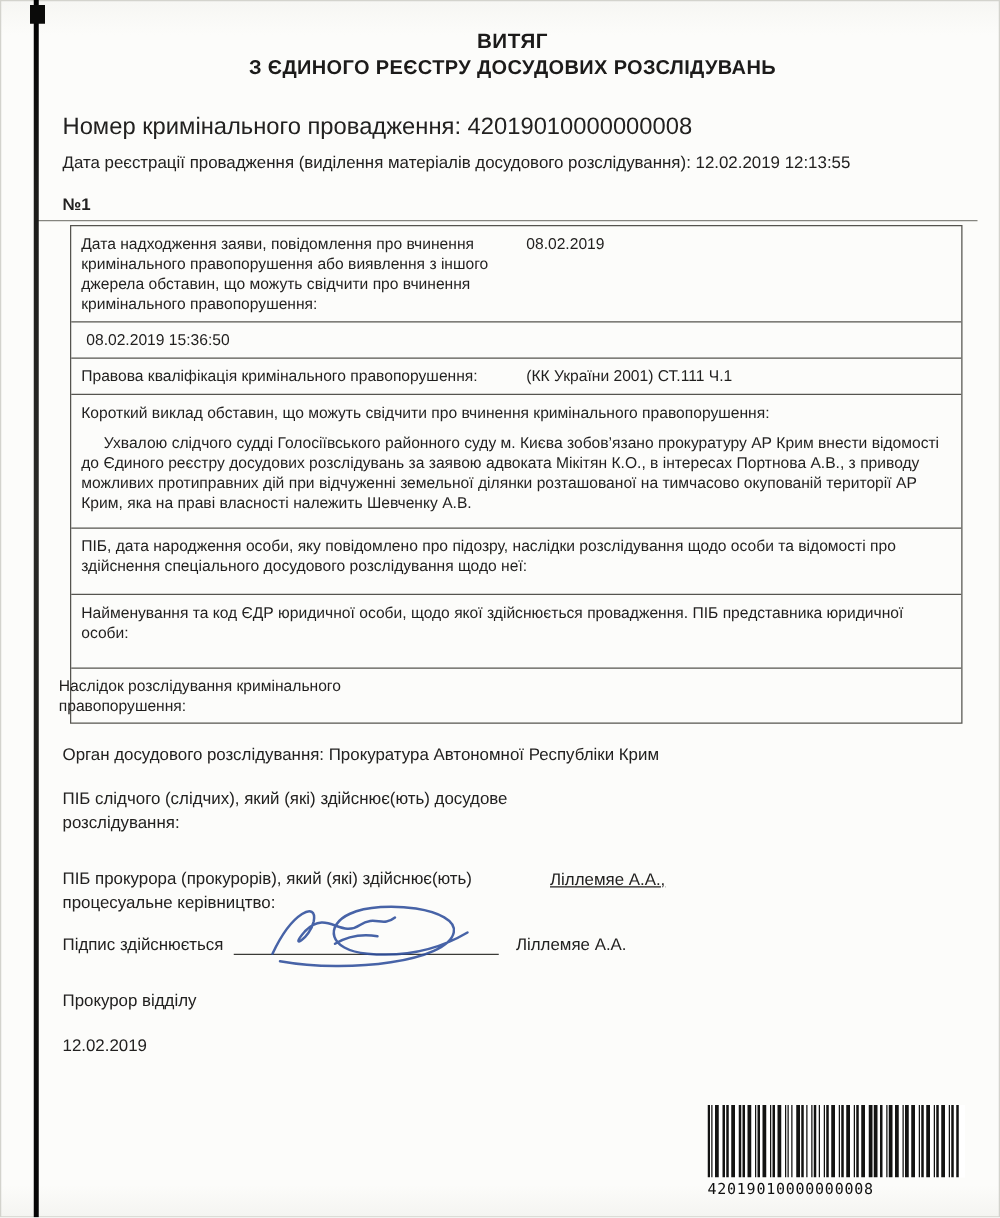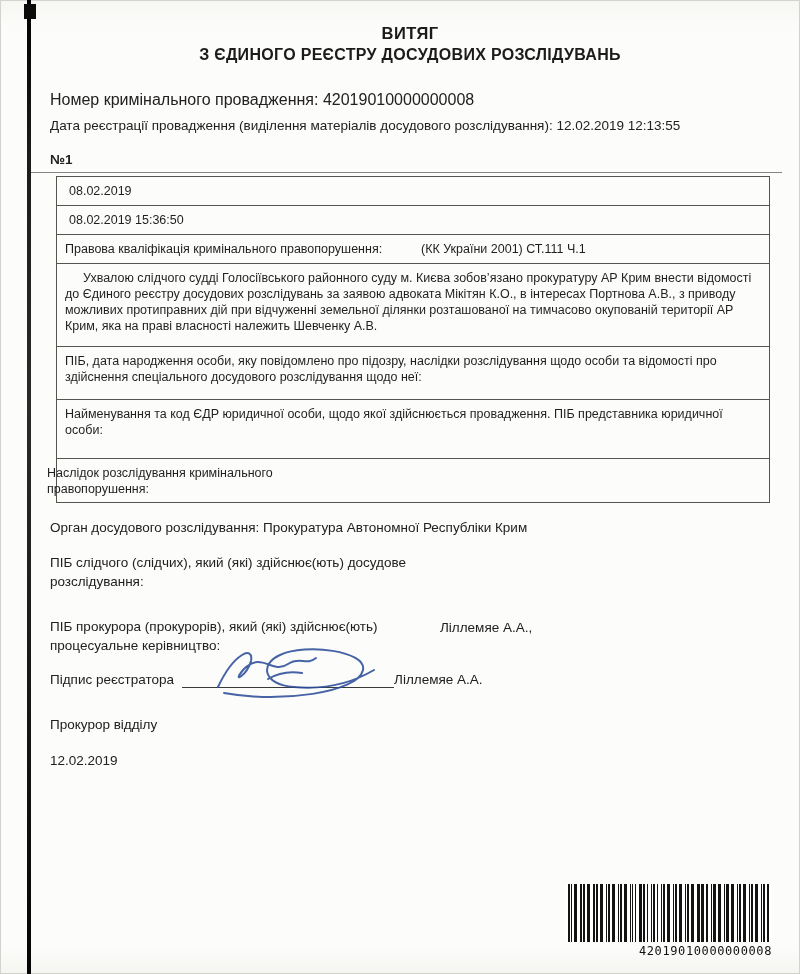--- a/index.html
+++ b/index.html
@@ -14,21 +14,21 @@
   .scan-streak {
     position:absolute; left:27px; top:0; width:4px; height:100%;
     background: linear-gradient(180deg,#000 0%,#1c1c1a 16%,#2a2a27 42%,#171715 72%,#050505 100%);
   }
   .scan-blob { position:absolute; left:24px; top:4px; width:12px; height:15px; background:#0b0b0a; }
   .content { padding:24px 30px 0 50px; }
 
   .title { text-align:center; font-size:16.5px; font-weight:bold; letter-spacing:.4px; color:#1c1b1a; }
   .subtitle { text-align:center; font-size:16px; font-weight:bold; letter-spacing:.3px; margin-top:3px; color:#1c1b1a; }
 
-  .case-number { margin-top:27px; font-size:16px; }
+  .case-number { margin-top:27px; font-size:19px; }
   .reg-date { margin-top:7px; font-size:13.5px; max-width:660px; line-height:1.5; }
   .record-no { margin-top:16px; font-size:13.5px; font-weight:bold; }
   hr.top-rule { border:none; border-top:1px solid #85857f; margin:5px 0 0 -20px; width:752px; }
 
   .tbl { margin:3px 0 0 6px; width:714px; border:1px solid #55544f; font-size:12.5px; line-height:1.28; color:#201f1e; }
   .tbl-row { display:grid; grid-template-columns:352px 1fr; padding:6px 8px; border-bottom:1px solid #55544f; }
   .tbl-row .lbl { padding-right:14px; }
   .tbl-row .val { padding-left:4px; }
   .tbl-block { padding:6px 8px; border-bottom:1px solid #55544f; }
   .tbl-block.last { border-bottom:none; }
@@ -36,32 +36,32 @@
   .summary-text { text-indent:18px; padding-bottom:6px; }
   .suspect-block { padding-bottom:14px; }
   .legal-block { padding-bottom:20px; }
   .outcome-block { padding-bottom:5px; }
   .outcome-text { width:310px; margin-left:-18px; }
 
   .after-table { margin-top:16px; font-size:13.5px; line-height:1.28; }
   .org-line { }
   .investigator-line { margin-top:16px; max-width:430px; line-height:1.45; }
   .prosecutor-row { margin-top:25px; display:grid; grid-template-columns:390px 1fr; line-height:1.45; }
-  .prosecutor-name { padding-top:1px; }
+  .prosecutor-name { padding-top:1px;text-decoration:underline; }
 
   .signature-row { position:relative; margin-top:15px; height:30px; font-size:13.5px; }
   .sig-label { display:inline-block; vertical-align:bottom; }
   .sig-line { display:inline-block; width:212px; margin-left:8px; border-bottom:1.4px solid #3a3a36; height:16px; vertical-align:bottom; }
-  .sig-name { display:inline-block; vertical-align:bottom;text-align:right; }
+  .sig-name { display:inline-block; margin-left:14px; vertical-align:bottom;text-align:right; }
   .sig-svg { position:absolute; left:158px; top:-32px; pointer-events:none; }
 
   .position-line { margin-top:15px; font-size:13.5px; }
   .doc-date { margin-top:19px; font-size:13.5px; }
 
-  .barcode { position:absolute; right:28px; bottom:16px; width:206px; text-align:right; }
+  .barcode { position:absolute; right:28px; bottom:16px; width:206px; text-align:left; }
   .bars { width:206px; height:58px; overflow:hidden; white-space:nowrap; font-size:0; background:#fff; }
   .bars i { display:inline-block; height:100%; background:#131312; }
   .barcode-number { margin-top:2px; font-family:"DejaVu Sans Mono","Liberation Mono",monospace; font-size:12px; letter-spacing:.6px; color:#111; }
 </style>
 </head>
 <body>
 
 <div class="page">
   <div class="scan-streak"></div>
   <div class="scan-blob"></div>
@@ -73,34 +73,36 @@
 
     <p class="case-number">Номер кримінального провадження: 42019010000000008</p>
     <p class="reg-date">Дата реєстрації провадження (виділення матеріалів досудового розслідування): 12.02.2019 12:13:55</p>
 
     <div class="record-no">№1</div>
     <hr class="top-rule">
 
     <div class="tbl">
 
       <div class="tbl-row">
+        <div class="lbl">Дата надходження заяви, повідомлення про вчинення кримінального правопорушення або виявлення з іншого джерела обставин, що можуть свідчити про вчинення кримінального правопорушення:</div>
         <div class="val">08.02.2019</div>
       </div>
 
 
       <div class="tbl-row">
         <div class="val">08.02.2019 15:36:50</div>
       </div>
 
       <div class="tbl-row">
         <div class="lbl">Правова кваліфікація кримінального правопорушення:</div>
         <div class="val">(КК України 2001) СТ.111 Ч.1</div>
       </div>
 
       <div class="tbl-block">
+        <div class="summary-heading">Короткий виклад обставин, що можуть свідчити про вчинення кримінального правопорушення:</div>
         <div class="summary-text">Ухвалою слідчого судді Голосіївського районного суду м. Києва зобов’язано прокуратуру АР Крим внести відомості до Єдиного реєстру досудових розслідувань за заявою адвоката Мікітян К.О., в інтересах Портнова А.В., з приводу можливих протиправних дій при відчуженні земельної ділянки розташованої на тимчасово окупованій території АР Крим, яка на праві власності належить Шевченку А.В.</div>
       </div>
 
       <div class="tbl-block suspect-block">
         <div>ПІБ, дата народження особи, яку повідомлено про підозру, наслідки розслідування щодо особи та відомості про здійснення спеціального досудового розслідування щодо неї:</div>
       </div>
 
       <div class="tbl-block legal-block">
         <div>Найменування та код ЄДР юридичної особи, щодо якої здійснюється провадження. ПІБ представника юридичної особи:</div>
       </div>
@@ -115,21 +117,21 @@
       <p class="org-line">Орган досудового розслідування: Прокуратура Автономної Республіки Крим</p>
 
       <p class="investigator-line">ПІБ слідчого (слідчих), який (які) здійснює(ють) досудове розслідування:</p>
 
       <div class="prosecutor-row">
         <div>ПІБ прокурора (прокурорів), який (які) здійснює(ють) процесуальне керівництво:</div>
         <div class="prosecutor-name">Ліллемяе А.А.,</div>
       </div>
 
       <div class="signature-row">
-        <span class="sig-label">Підпис реєстратора</span><span class="sig-line"></span><span class="sig-name">Ліллемяе А.А.</span>
+        <span class="sig-label">Підпис здійснюється</span><span class="sig-line"></span><span class="sig-name">Ліллемяе А.А.</span>
         <svg class="sig-svg" viewBox="0 0 175 62" width="175" height="62">
           <g fill="none" stroke="#2e4e9b" stroke-width="2" stroke-linecap="round" opacity="0.88">
             <path d="M10 48 C 26 14, 46 6, 43 22 C 40 36, 22 46, 36 30 C 54 12, 64 36, 80 25 C 92 17, 98 27, 108 19"></path>
             <path d="M16 54 C 72 64, 150 54, 155 31 C 159 12, 98 4, 72 16 C 52 25, 54 45, 86 48 C 118 51, 144 44, 166 31"></path>
             <path d="M60 40 C 70 34, 82 32, 94 34"></path>
           </g>
         </svg>
       </div>
 
       <p class="position-line">Прокурор відділу</p>

